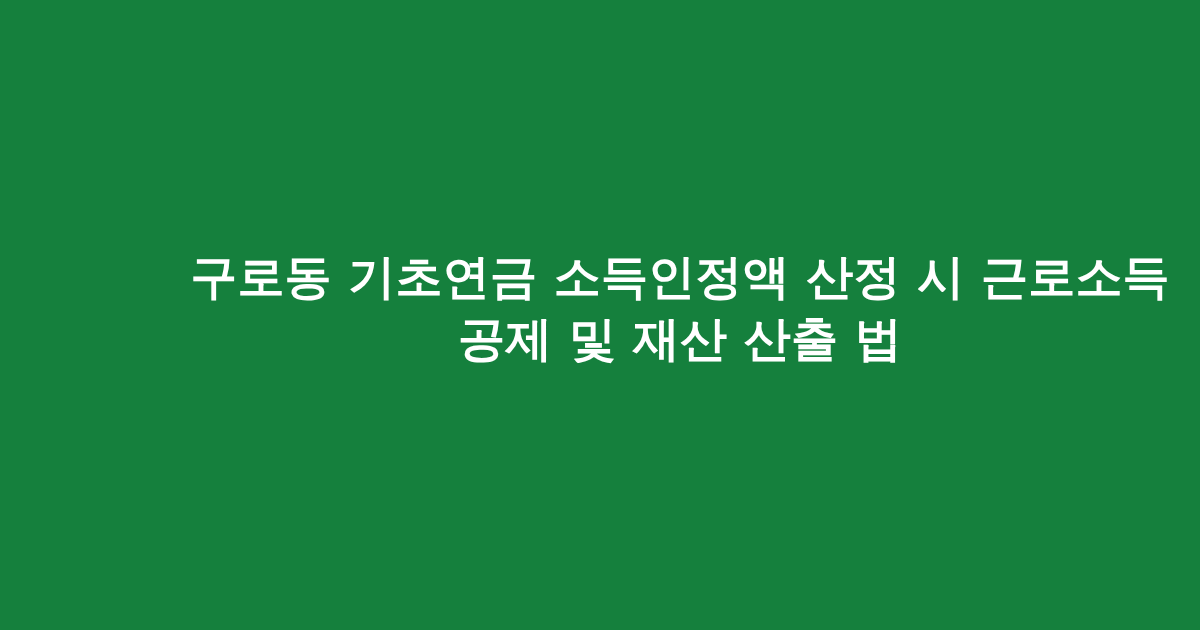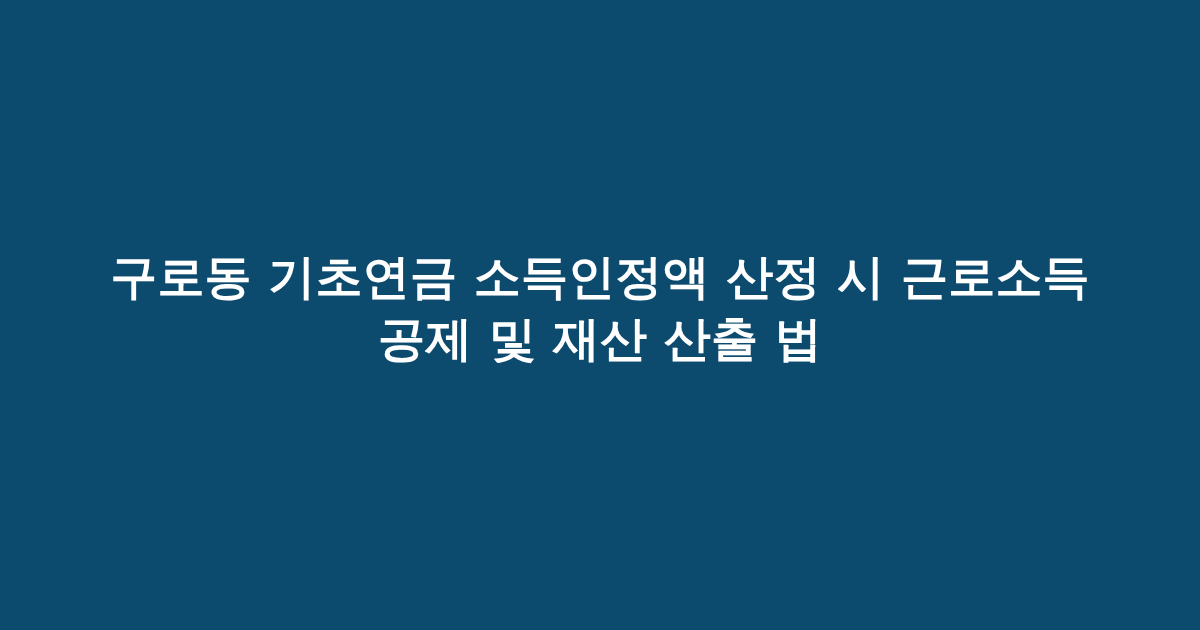--- a/index.html
+++ b/index.html
@@ -14,24 +14,24 @@
   body {
     font-family: "DejaVu Sans", "Liberation Sans", sans-serif;
   }
 
   
   .og-card {
     position: relative;
     box-sizing: border-box;
     width: 1200px;
     height: 630px;
-    background-color: #0c4a6e;
+    background-color: #15803d;
     display: flex;
     align-items: center;
-    justify-content: center;
+    justify-content: flex-end;
     overflow: hidden;
   }
 
   
   .title-block {
     width: 1040px;
     margin: 0;
     padding: 0;
     text-align: center;
     

